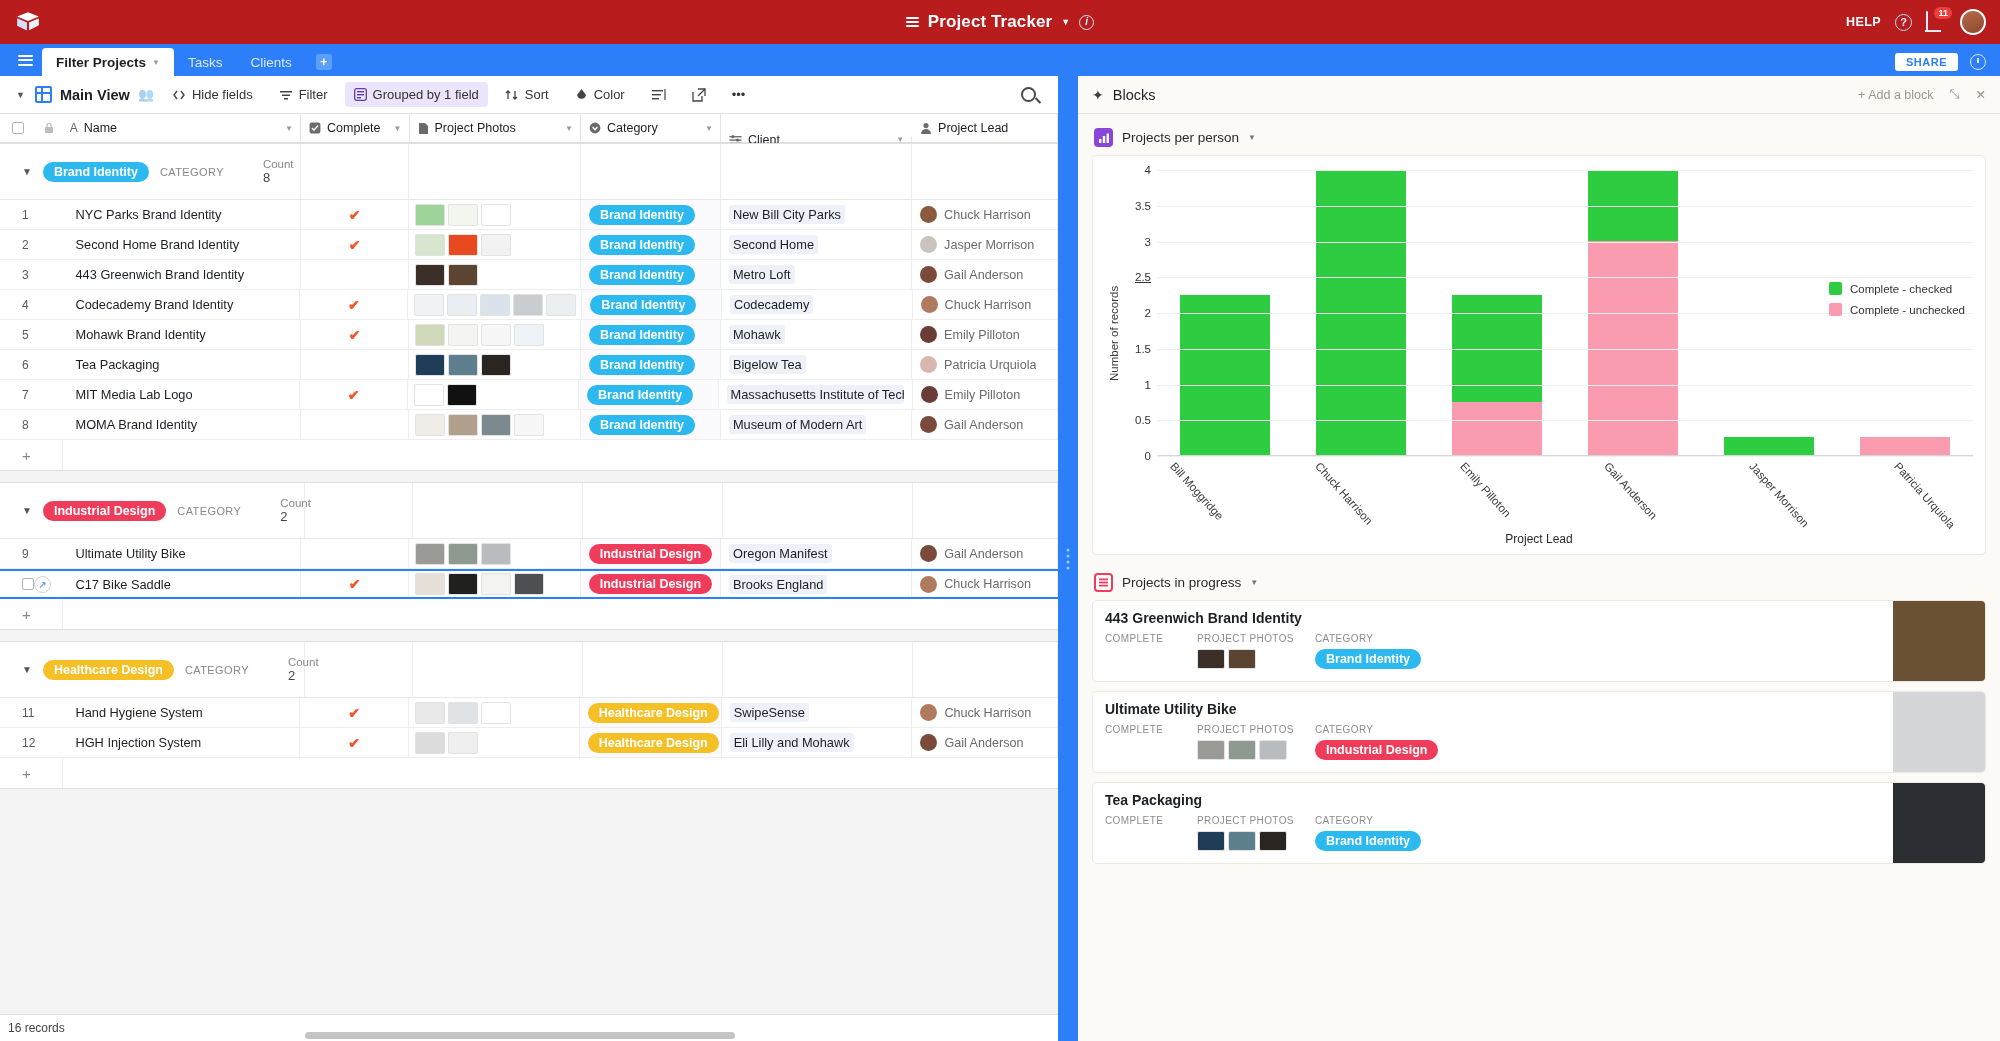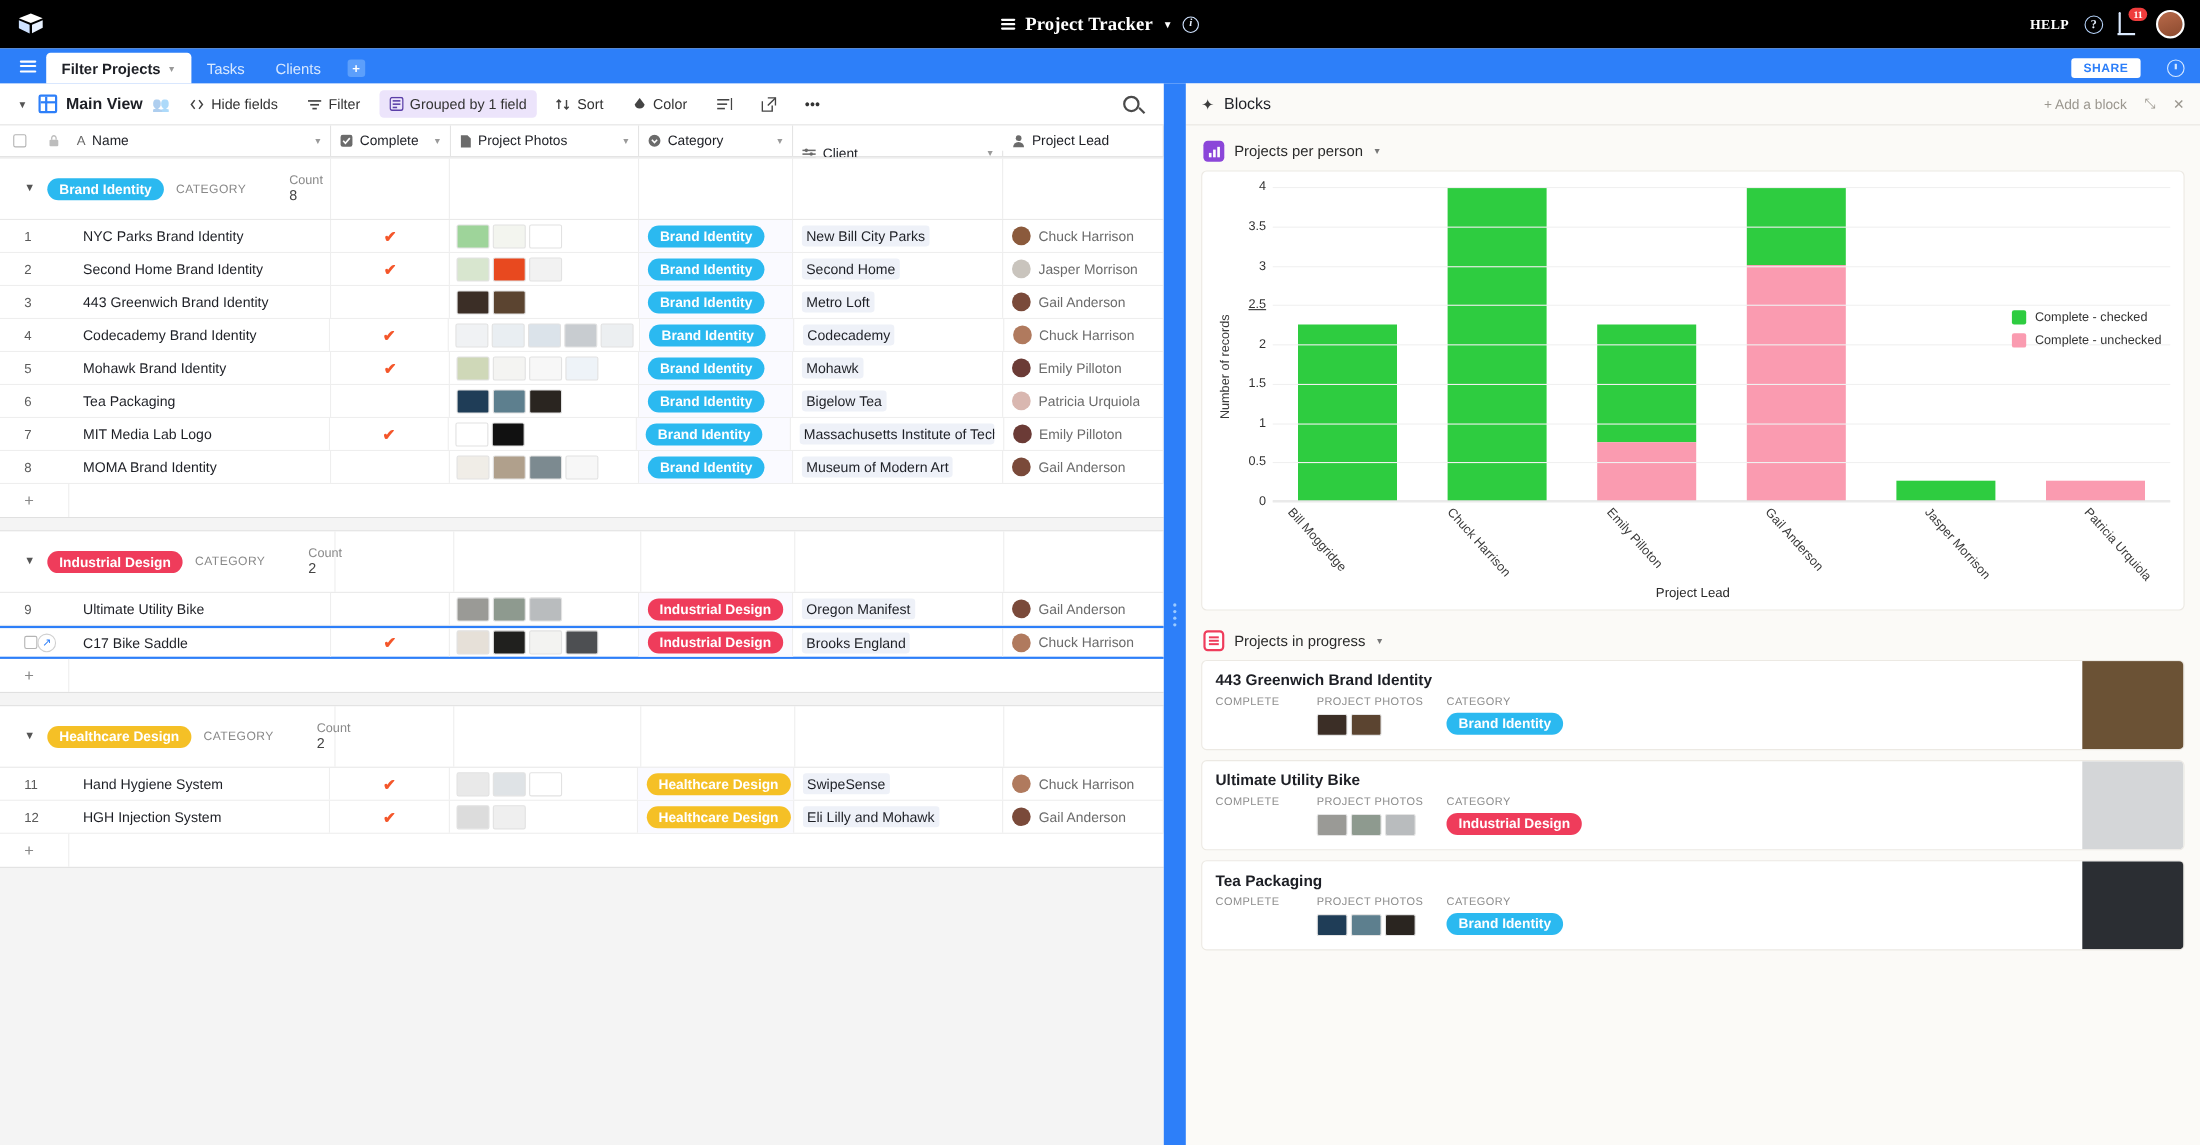--- a/index.html
+++ b/index.html
@@ -5,22 +5,22 @@
   * { box-sizing: border-box; margin: 0; padding: 0; }
   html, body {
     width: 2000px; height: 1041px;
     font-family: "Liberation Sans", sans-serif;
     overflow: hidden; background: #fff;
   }
   body { display: flex; flex-direction: column; }
 
   
   .topbar {
-    height: 44px; background: #000000; flex: 0 0 44px;
-    display: flex; align-items: center; position: relative; font-family: Liberation Serif, serif;
+    height: 44px; background: #b91c1c; flex: 0 0 44px;
+    display: flex; align-items: center; position: relative;
   }
   .logo-box { width: 56px; display: flex; align-items: center; justify-content: center; }
   .logo-svg { width: 26px; height: 26px; }
   .app-title-wrap {
     position: absolute; left: 0; right: 0; top: 0; bottom: 0;
     display: flex; align-items: center; justify-content: center; gap: 9px;
     pointer-events: none;
   }
   .app-title-wrap > * { pointer-events: auto; }
   .app-title {
@@ -70,21 +70,21 @@
     padding: 0 14px; font-size: 13.5px; color: #d7e8ff; border-radius: 4px 4px 0 0;
   }
   .tab.active { background: #fff; color: #1d1f25; font-weight: bold; }
   .tab .tcaret { font-size: 8px; color: #999; }
   .tab-add {
     width: 16px; height: 16px; background: #5c9ffb; border-radius: 3px; color: #fff;
     font-size: 12px; display: flex; align-items: center; justify-content: center;
     margin: 0 0 6px 10px; font-weight: bold;
   }
   .share-wrap {
-    margin-left: auto; display: flex; align-items: center; gap: 24px; padding: 0 14px 5px 0; justify-content: flex-end;
+    margin-left: auto; display: flex; align-items: center; gap: 12px; padding: 0 14px 5px 0; justify-content: flex-end;
   }
   .share-btn {
     background: #fff; color: #2d7ff9; font-size: 11px; font-weight: bold;
     padding: 3px 11px; border-radius: 3px; letter-spacing: .5px;
   }
   .hist-icon { width: 16px; height: 16px; border: 1.7px solid #d6e8ff; border-radius: 50%; position: relative; }
   .hist-icon:after { content:''; position:absolute; left:6px; top:3px; width:1.6px; height:5px; background:#d6e8ff; }
 
   
   .main { flex: 1; display: flex; min-height: 0; position: relative; }
@@ -743,20 +743,24 @@
               </div>
             </div>
             <div class="addrow">
               <span class="plus">+</span>
               <span class="rest"></span>
             </div>
           </div>
         </div>
     </div>
 
+    <div class="statusbar">
+      <span>16 records</span>
+      <span class="hscroll"></span>
+    </div>
   </div>
 
   <div class="divider">
     <span class="dots">
         <i></i>
         <i></i>
         <i></i>
         <i></i>
       </span>
   </div>

